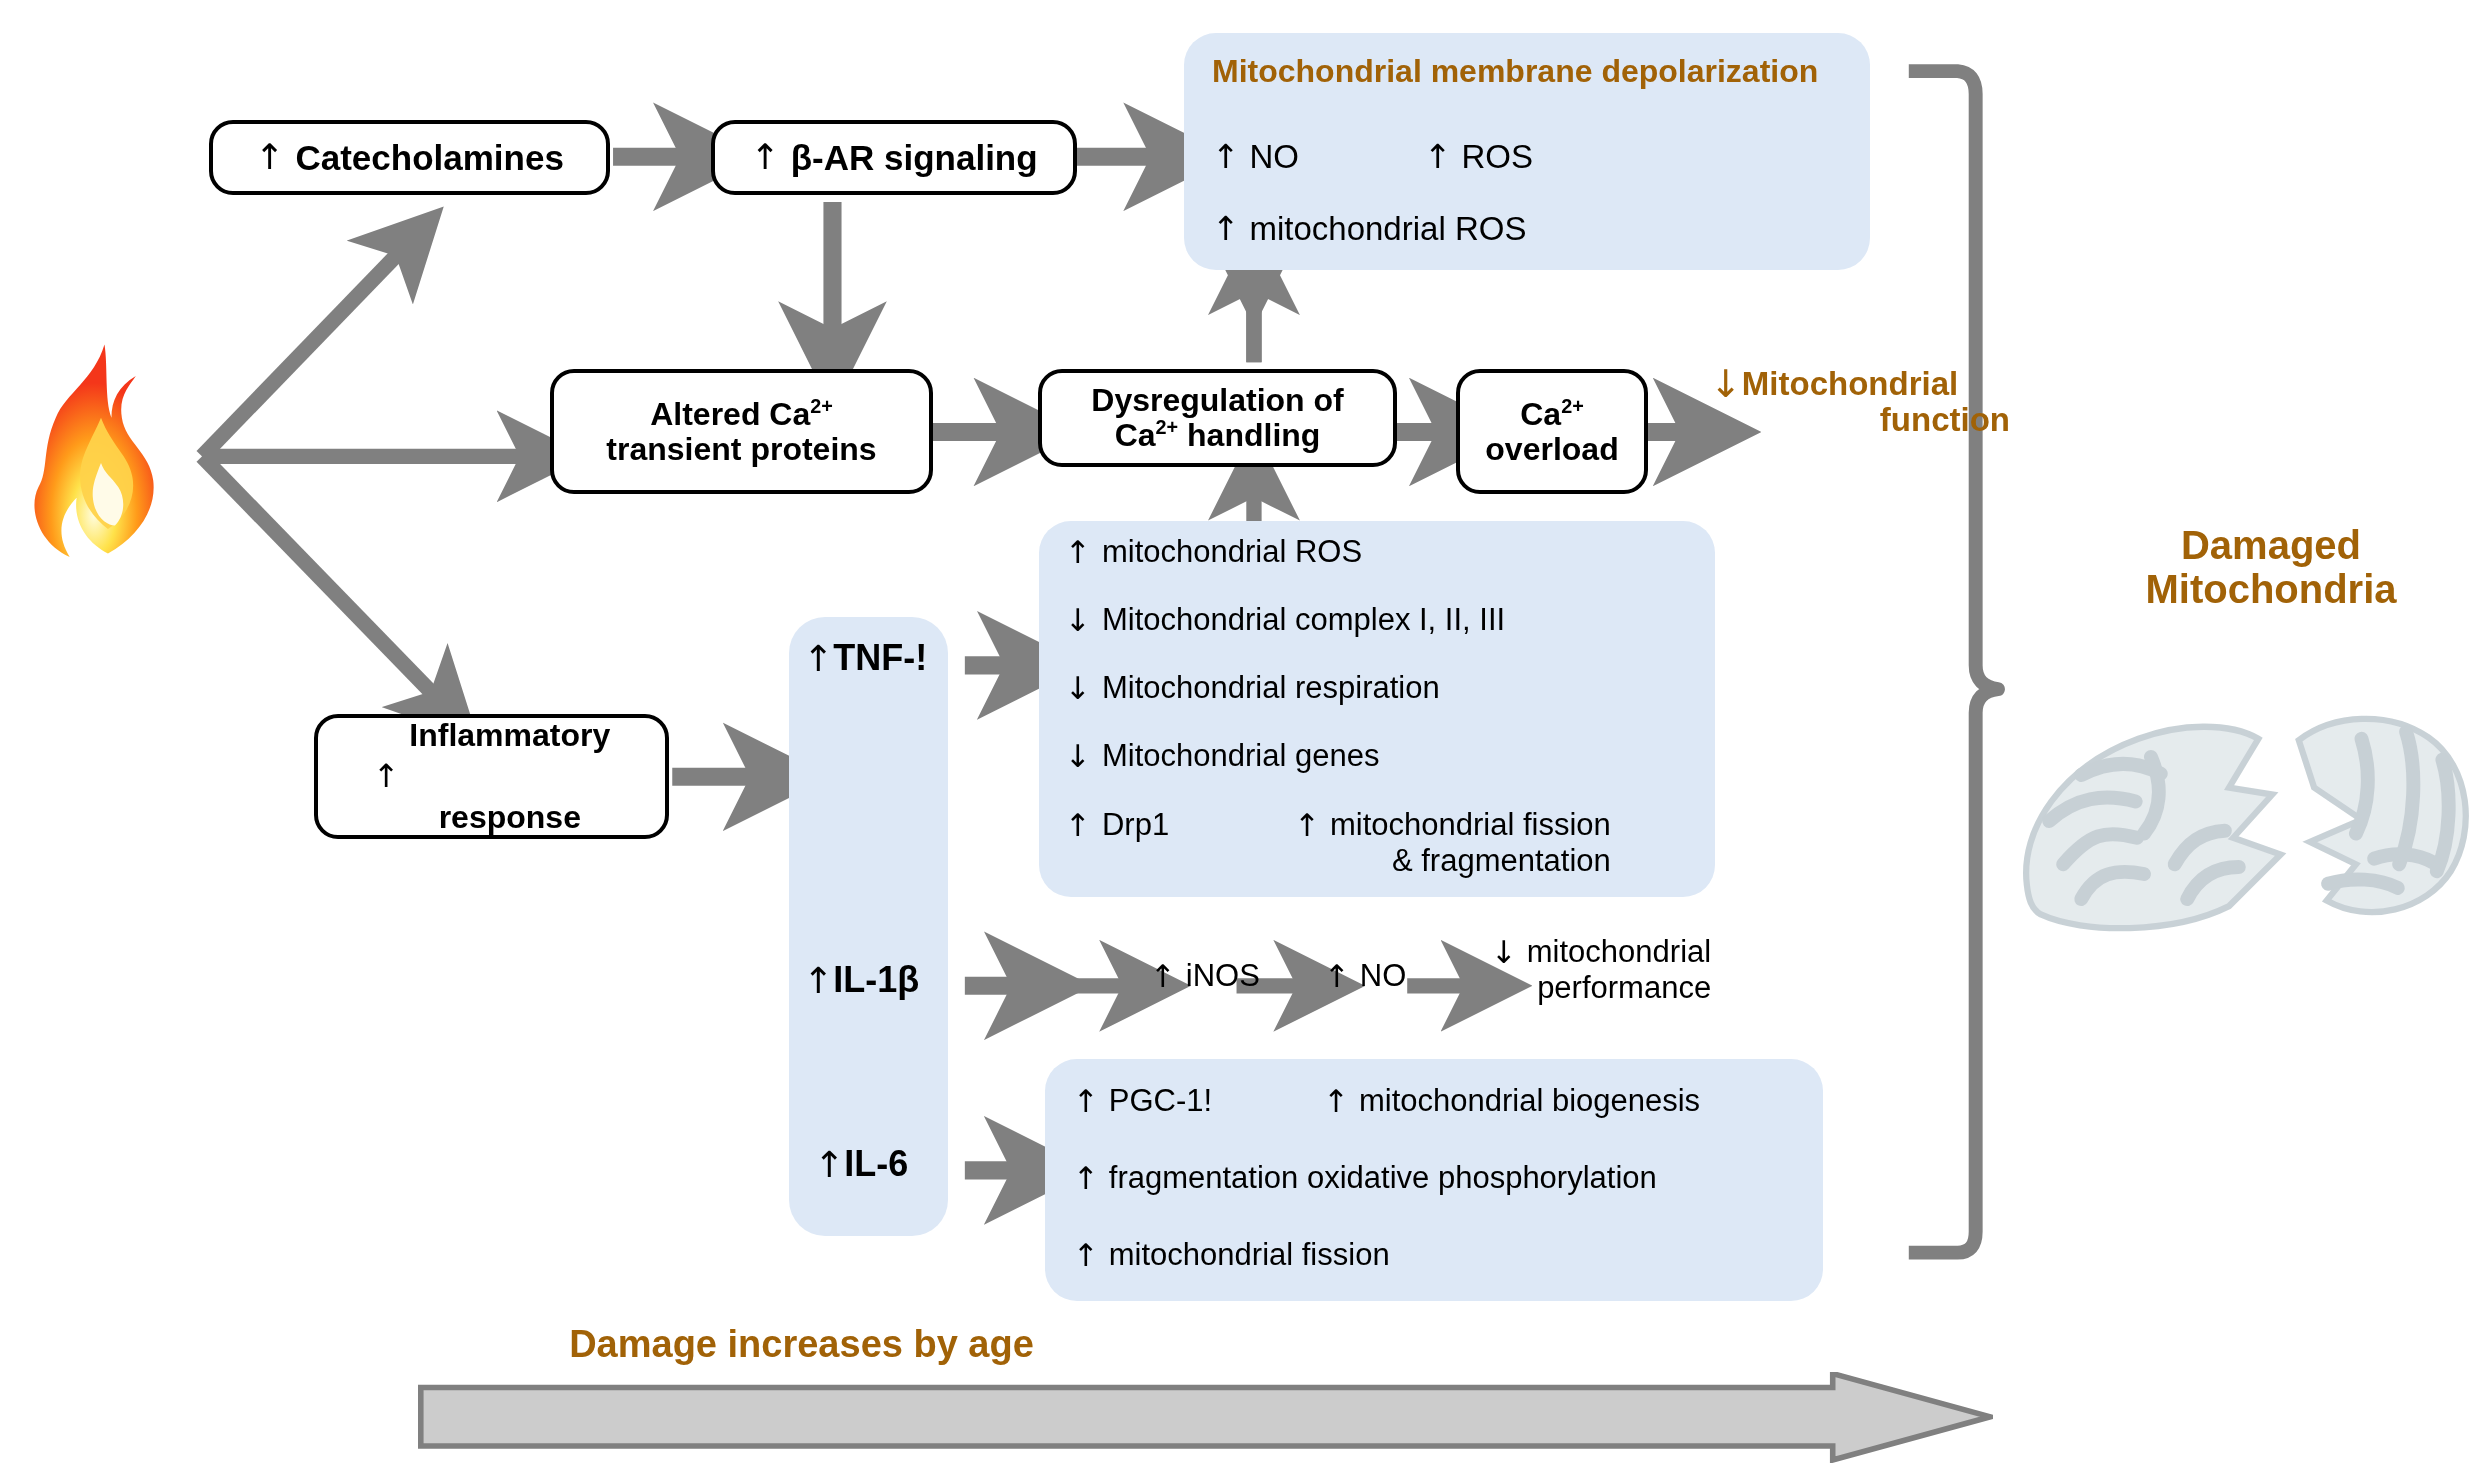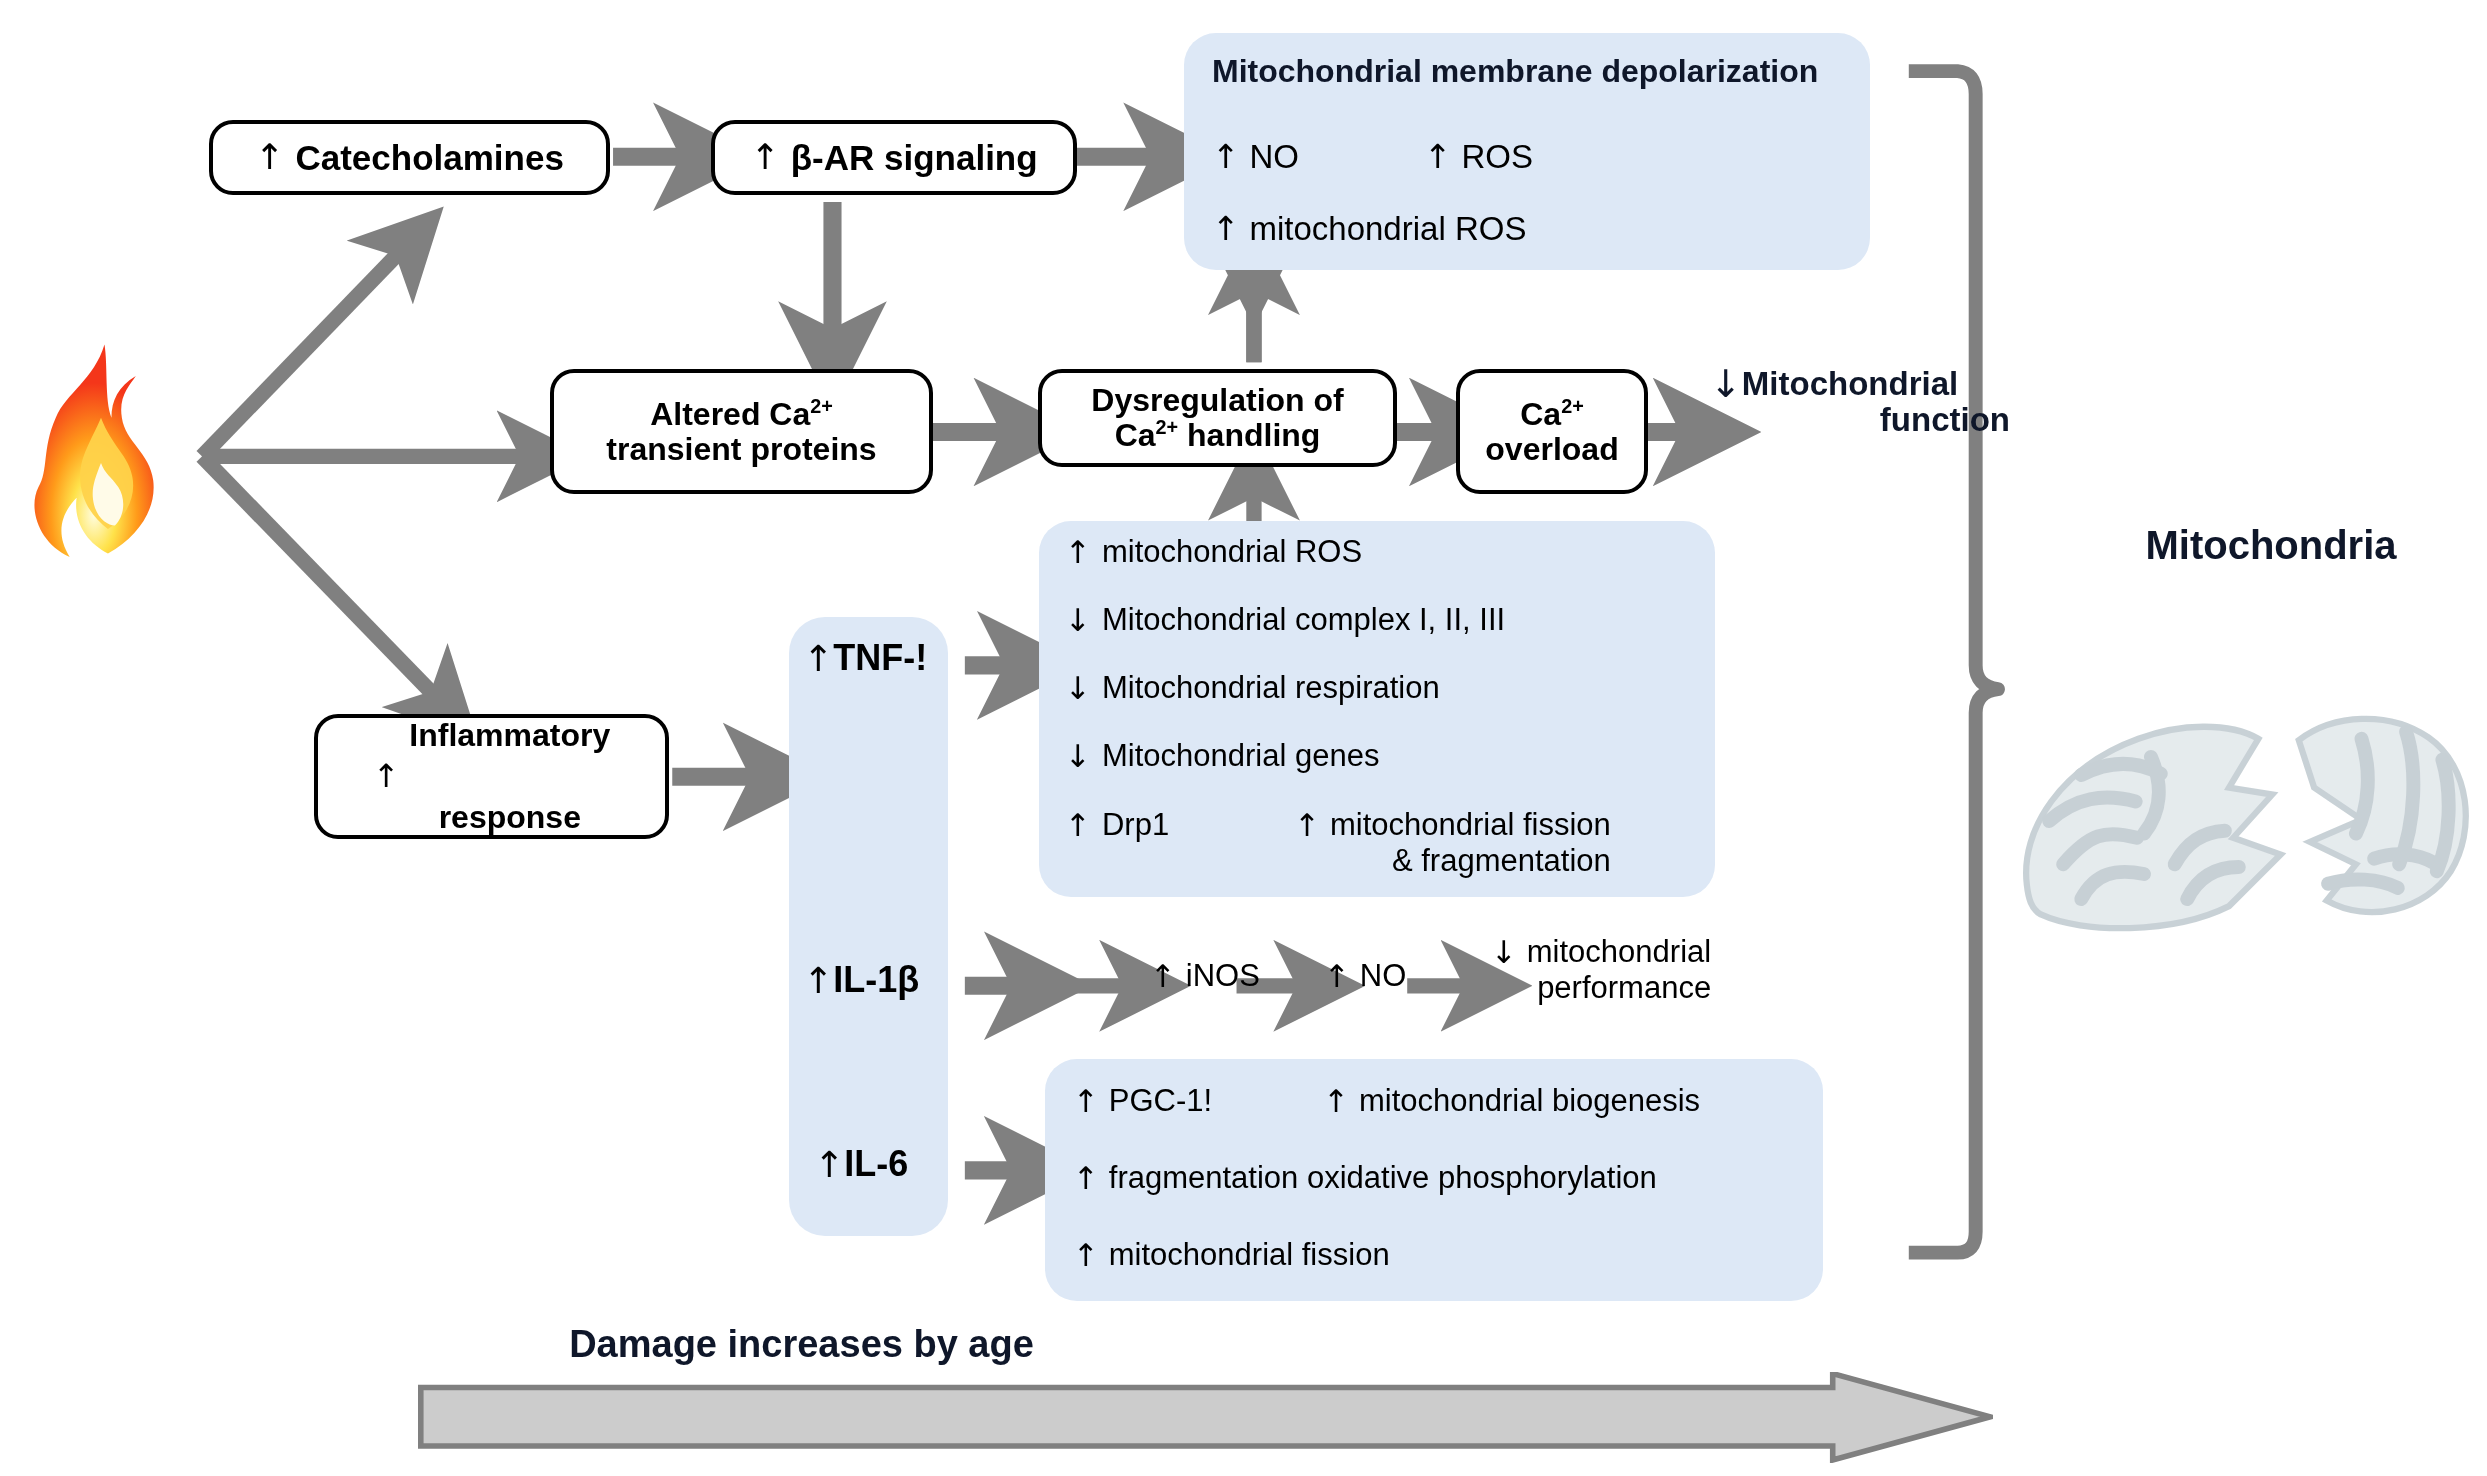--- a/index.html
+++ b/index.html
@@ -25,21 +25,21 @@
   
   .panel{
     position:absolute;
     background:#dde8f6;
     border-radius:32px;
     box-sizing:border-box;
   }
   .panel.col{border-radius:36px;}
 
   
-  .lab{position:absolute;color:#0f172a;line-height:1.1;}
+  .lab{position:absolute;color:#a16207;line-height:1.1;}
   .lab.b{font-weight:bold;}
 
   .arrowglyph{font-family:"DejaVu Sans", sans-serif;font-weight:normal;}
 
   
   .row{position:absolute;display:flex;align-items:center;white-space:nowrap;}
 
   svg.ov{position:absolute;left:0;top:0;width:2487px;height:1477px;pointer-events:none;}
 
   sup{font-size:.62em;vertical-align:super;line-height:0;}
@@ -251,20 +251,21 @@
   <div class="row" style="left:1073px;top:1160px;font-size:31px;">
     <span class="arrowglyph" style="margin-right:9.8px;">↑</span>
     <span>fragmentation oxidative phosphorylation</span>
   </div>
   <div class="row" style="left:1073px;top:1237px;font-size:31px;">
     <span class="arrowglyph" style="margin-right:9.8px;">↑</span>
     <span>mitochondrial fission</span>
   </div>
 
   <div class="lab b" style="left:2062px;top:523px;width:418px;font-size:40px;text-align:center;">
+    <div>Damaged</div>
     <div>Mitochondria</div>
   </div>
 
   <div class="abs" style="left:1999px;top:655px;width:488px;height:300px;">
     <svg viewBox="0 0 700 430" width="488" height="300">
       <g opacity="0.9">
 
         <path d="M40 330 C30 250 90 160 200 120 C260 98 330 96 372 120
                  L330 190 L392 200 L336 262 L404 286 L330 360
                  C250 400 120 400 60 372 C46 364 42 348 40 330 Z" fill="#e3e9ec" stroke="#c3cdd2" stroke-width="9"></path>

